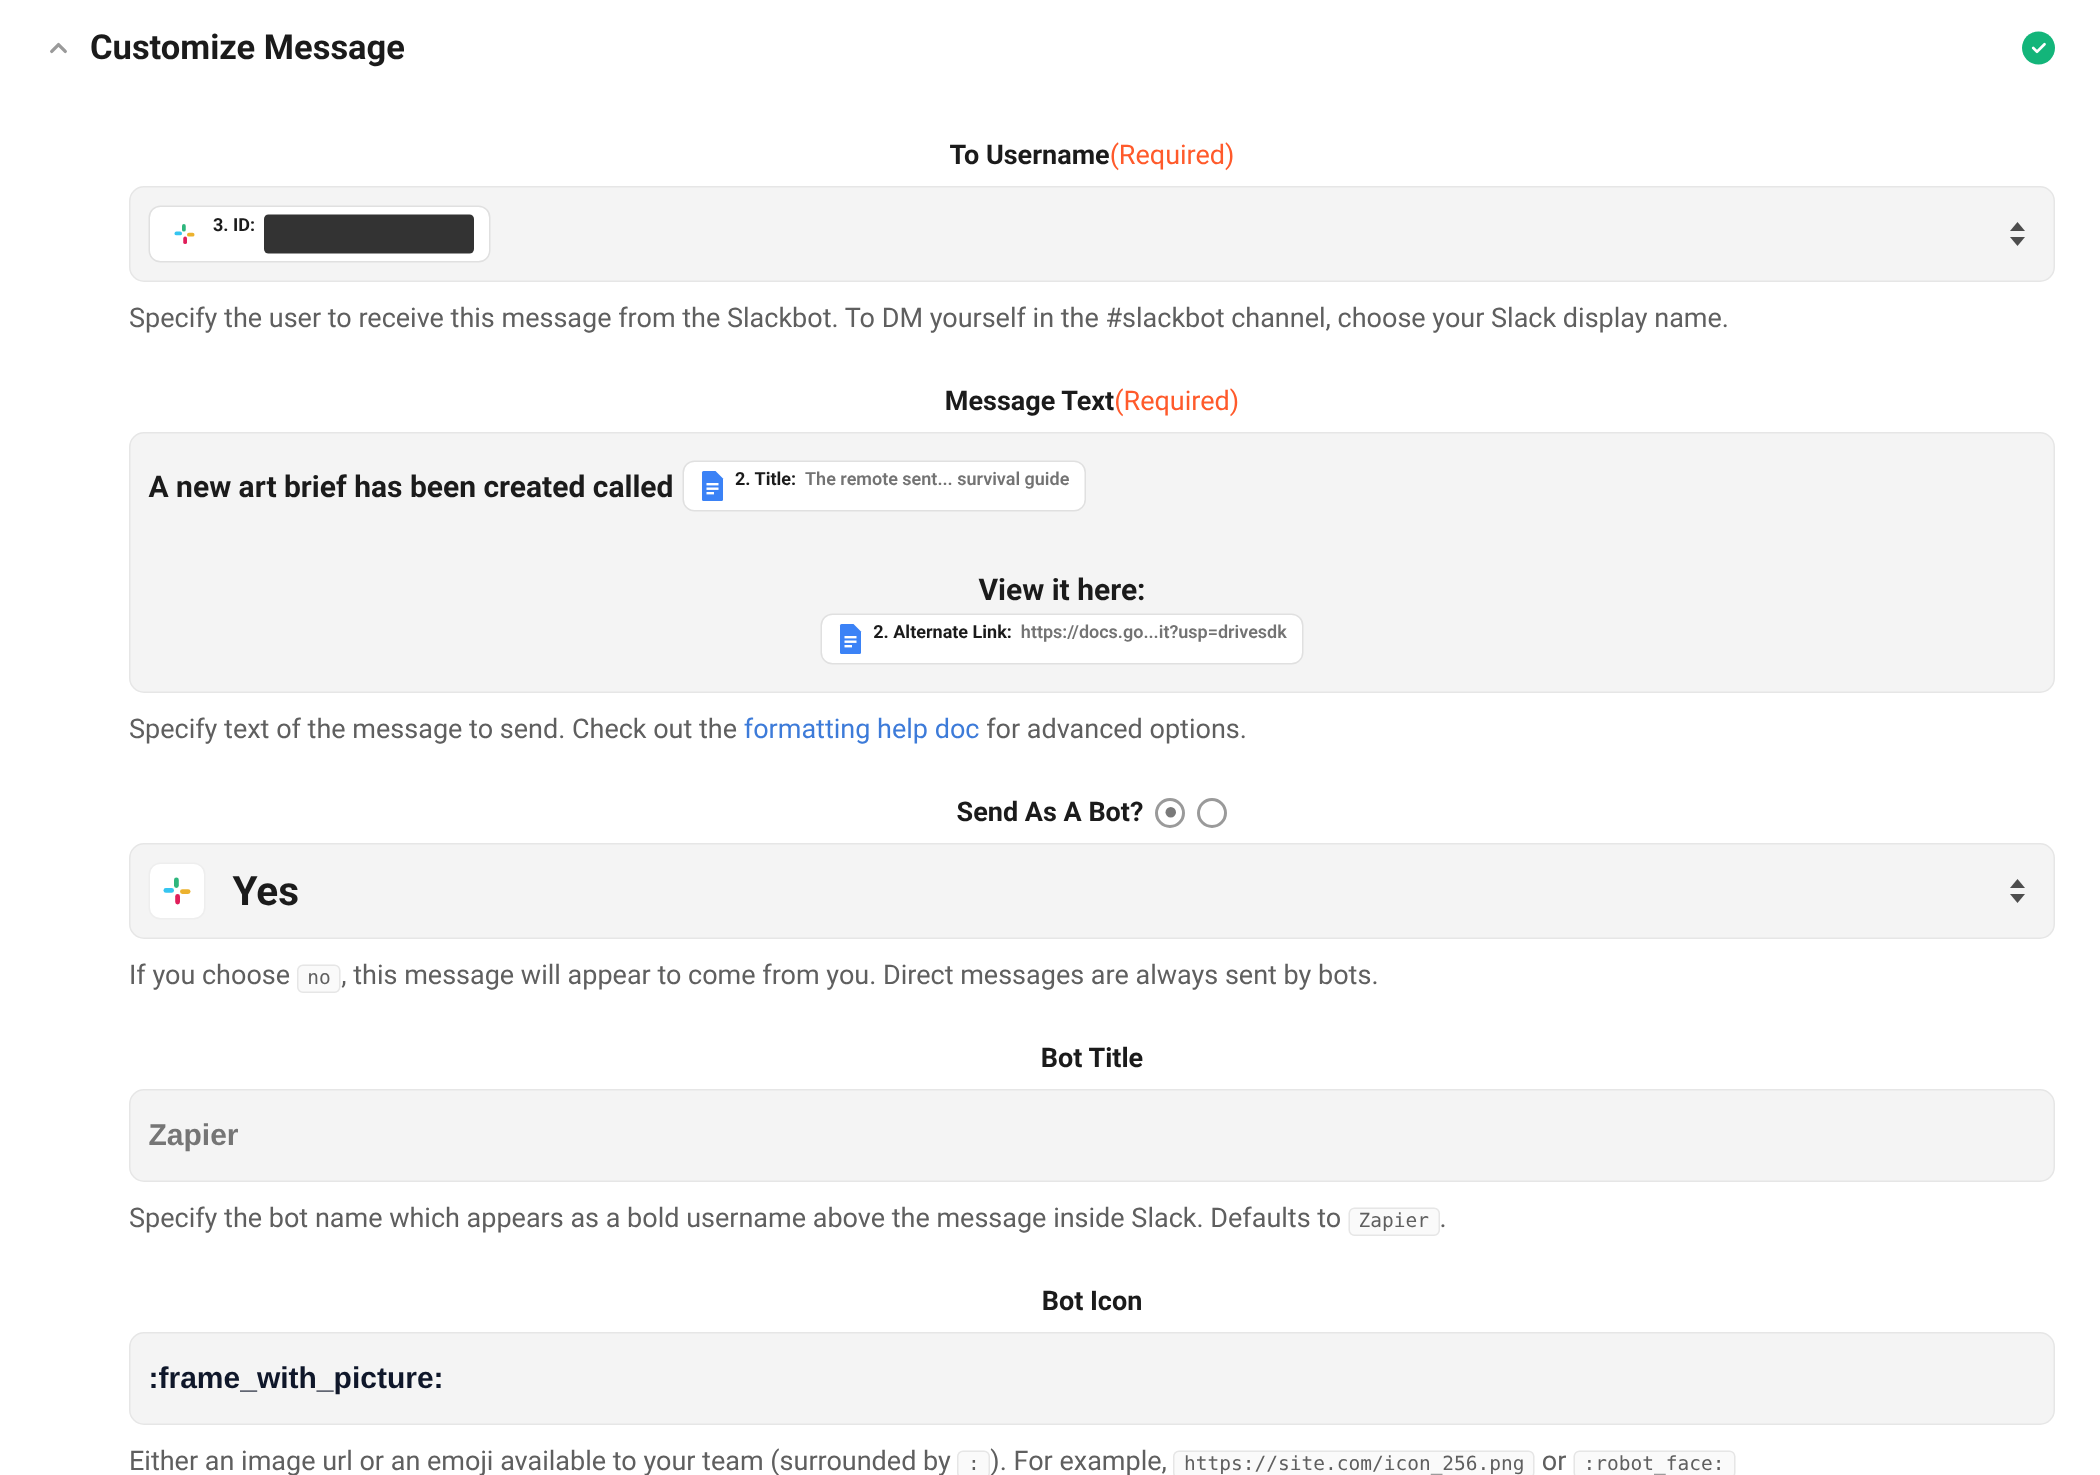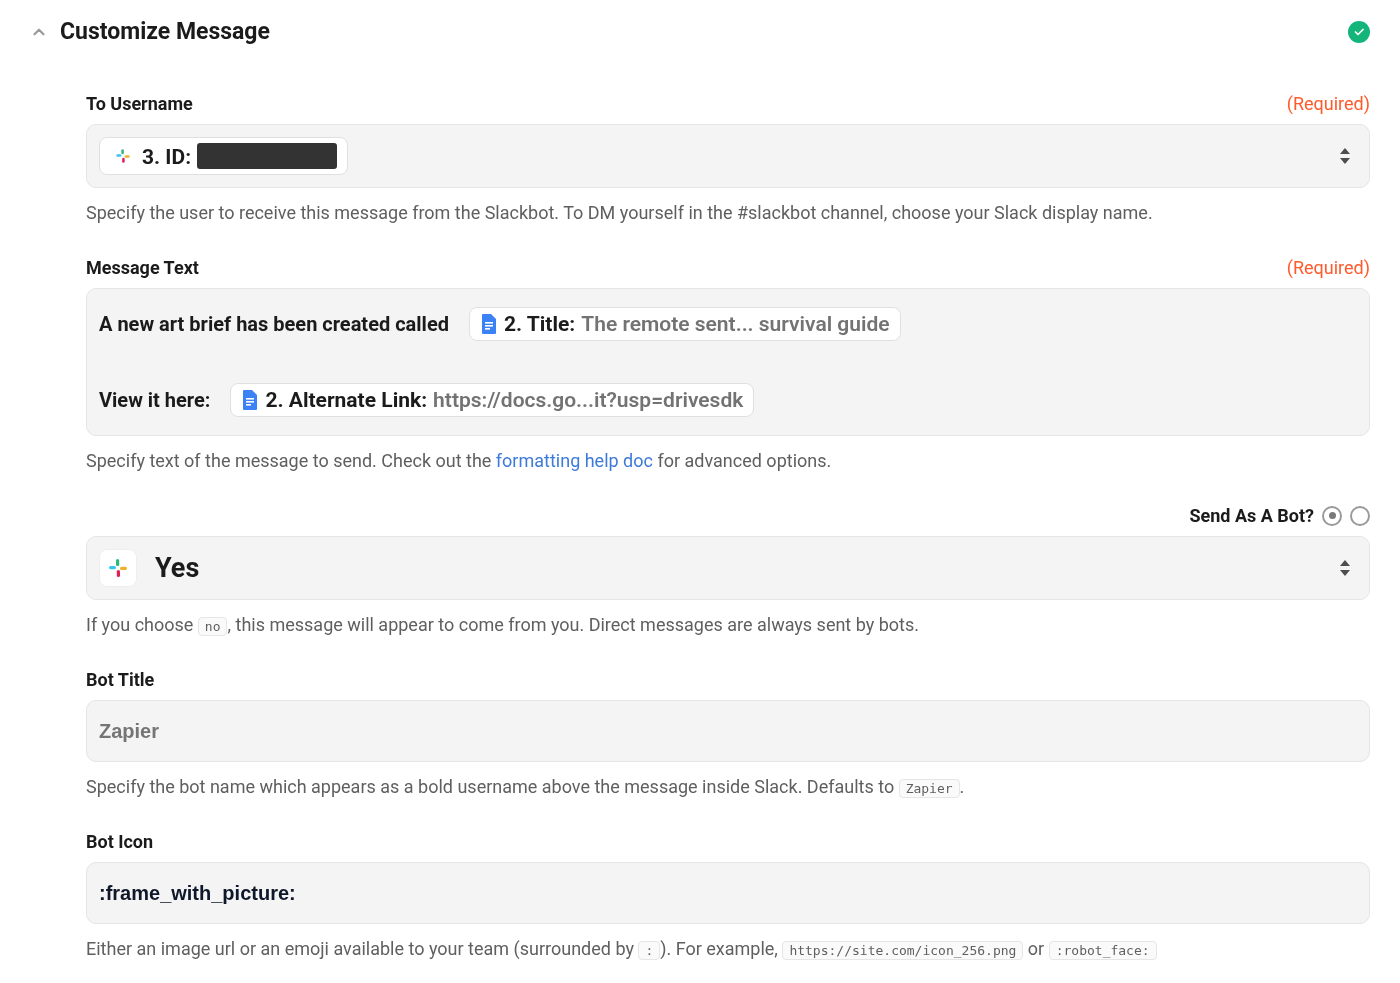--- a/index.html
+++ b/index.html
@@ -17,28 +17,28 @@
   }
   html,body{margin:0;padding:0;background:#ffffff;font-family:-apple-system,BlinkMacSystemFont,"Segoe UI",Roboto,Helvetica,Arial,sans-serif;color:var(--text);}
   .page{width:1400px;min-height:983px;box-sizing:border-box;padding:18px 30px 20px 28px;position:relative;}
   .header{display:flex;align-items:center;justify-content:space-between;}
   .hleft{display:flex;align-items:center;gap:10px;}
   .title{font-size:23px;font-weight:700;}
   .chev{width:22px;height:22px;display:flex;align-items:center;justify-content:center;color:#9a9a9a;}
   .ok{width:22px;height:22px;border-radius:50%;background:var(--success);display:flex;align-items:center;justify-content:center;color:#fff;}
   .form{margin-left:58px;margin-top:48px;}
   .group{margin-bottom:34px;}
-  .labelrow{display:flex;align-items:center;justify-content:space-between;margin-bottom:10px;}
+  .labelrow{display:flex;align-items:center;justify-content:center;margin-bottom:10px;}
   .label{font-size:18px;font-weight:700;}
   .required{font-size:18px;color:var(--required);}
   .field{background:var(--field);border:1px solid var(--border);border-radius:10px;padding:12px 52px 12px 12px;position:relative;min-height:36px;display:flex;align-items:center;flex-wrap:wrap;gap:10px;}
   .field.tall{display:block;padding-top:18px;padding-bottom:18px;line-height:1;}
-  .msg-line{display:flex;align-items:center;flex-wrap:wrap;gap:20px;margin-bottom:42px;font-size:20px;font-weight:700;}
-  .msg-line:last-child{margin-bottom:0;}
-  .pill{display:inline-flex;align-items:flex-end;gap:6px;background:var(--pill-bg);border:1px solid var(--pill-border);border-radius:8px;padding:5px 10px;font-size:21px;font-weight:700;cursor:pointer;}
+  .msg-line{display:flex;align-items:center;flex-wrap:wrap;gap:6px;margin-bottom:42px;font-size:20px;font-weight:700;}
+  .msg-line:last-child{margin-bottom:0;flex-direction:column;}
+  .pill{display:inline-flex;align-items:flex-start;gap:6px;background:var(--pill-bg);border:1px solid var(--pill-border);border-radius:8px;padding:5px 10px;font-size:12px;font-weight:700;cursor:pointer;}
   .pill .gv{color:var(--muted2);font-weight:600;}
   .help{margin-top:14px;font-size:18px;color:var(--muted);}
   .help a{color:var(--link);text-decoration:none;}
   .help code,.code-inline{font-family:ui-monospace,Menlo,Consolas,monospace;background:#fafafa;border:1px solid var(--border);border-radius:4px;padding:1px 6px;font-size:13px;}
   .sorter{position:absolute;right:18px;top:50%;transform:translateY(-50%);display:flex;flex-direction:column;gap:2px;color:#4d4d4d;}
   .sorter svg{display:block;}
   .slack-icon{width:26px;height:26px;display:inline-flex;align-items:center;justify-content:center;}
   .slack-box{width:36px;height:36px;border-radius:8px;background:#fff;border:1px solid #eee;display:inline-flex;align-items:center;justify-content:center;}
   .gdoc-icon{width:18px;height:22px;display:inline-flex;align-items:center;justify-content:center;}
   .dark-chip{display:inline-block;background:var(--dark-chip);border-radius:3px;width:140px;height:26px;vertical-align:middle;}
@@ -138,21 +138,21 @@
             <span class="gv">https://docs.go...it?usp=drivesdk</span>
           </span>
         </div>
       </div>
       <div class="help">
         <span>Specify text of the message to send. Check out the </span><a href="#">formatting help doc</a><span> for advanced options.</span>
       </div>
     </div>
 
     <div class="group">
-      <div class="labelrow" style="justify-content:flex-end;">
+      <div class="labelrow" style="justify-content:center;">
         <span class="label">Send As A Bot?</span>
         <span class="radiogrp">
           <span class="radio sel"></span>
           <span class="radio"></span>
         </span>
       </div>
       <div class="field">
         <span class="slack-box">
           <svg viewBox="0 0 24 24" width="24" height="24">
             <rect x="3" y="10" width="7" height="3.2" rx="1.6" fill="#36C5F0"></rect>

